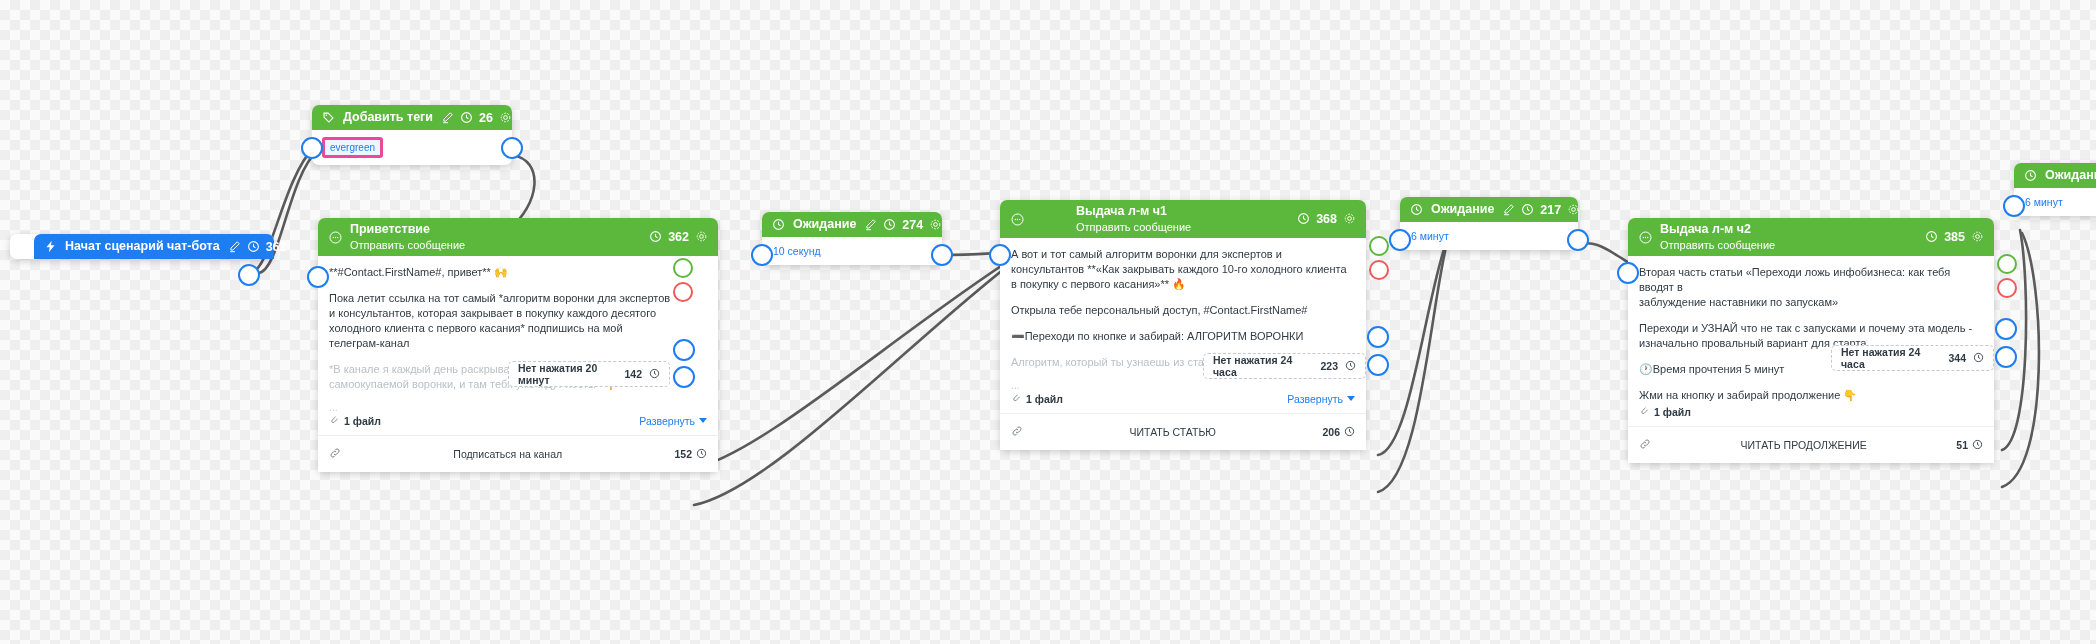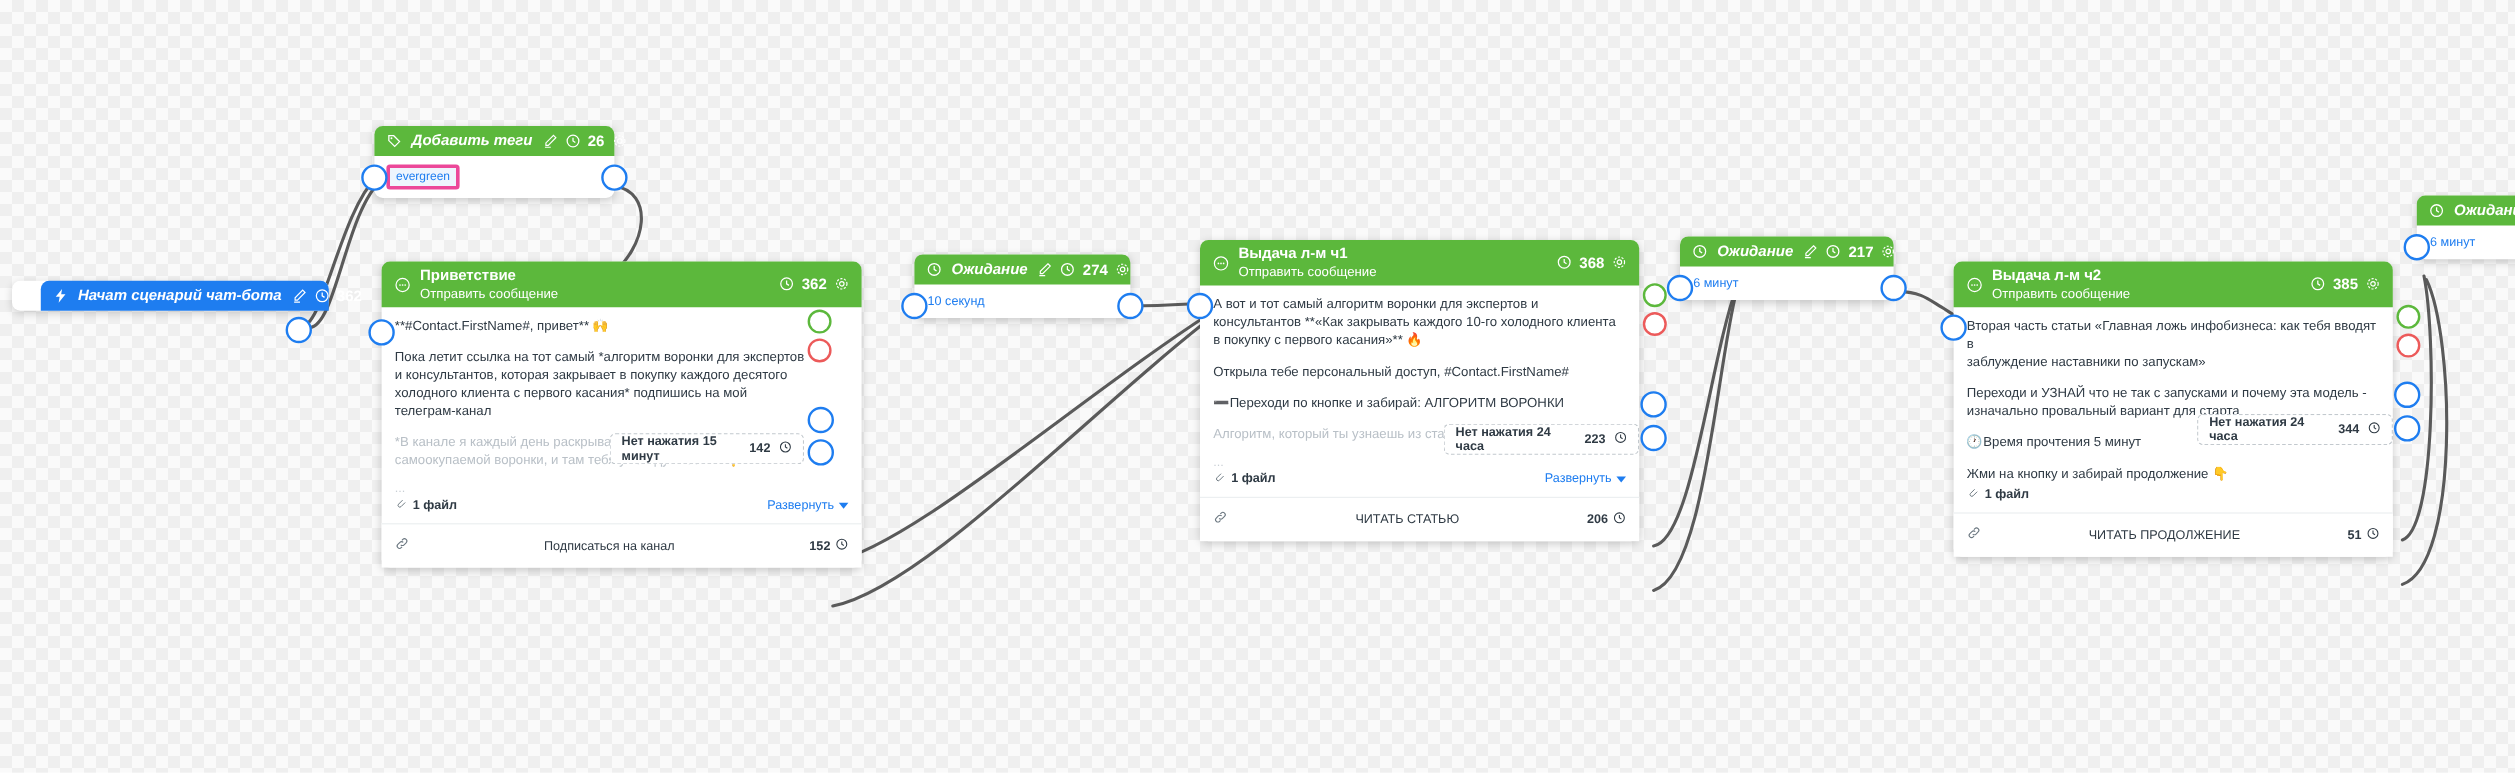--- a/index.html
+++ b/index.html
@@ -34,21 +34,21 @@
     border-radius: 7px 7px 0 0;
     padding: 6px 10px;
     box-sizing: border-box;
   }
   .node-head.blue { background: #1e7df0; }
   .head-icon { width:15px; height:15px; flex:0 0 15px; margin-right:7px; display:flex; align-items:center; justify-content:center; }
   .head-icon svg { display:block; }
   .head-titles { flex:1 1 auto; min-width:0; }
   .head-title { font-size: 12.5px; font-weight: 700; line-height: 15px; white-space: nowrap; }
   .head-sub { font-size: 11px; font-weight: 400; line-height: 14px; margin-top:1px; white-space:nowrap; }
-  .head-title-inline { font-size: 12.5px; font-weight:700; line-height:17px; white-space:nowrap;font-style:italic; }
+  .head-title-inline { font-size: 12.5px; font-weight:700; line-height:17px; white-space:nowrap; }
   .head-right { display:flex; align-items:flex-start; gap:6px; flex:0 0 auto; margin-left:8px; }
   .head-right .num { font-size: 12.5px; font-weight: 700; }
   .ic { width:13px; height:13px; display:inline-block; }
   .ic svg { display:block; }
 
   .node-body { padding: 9px 11px 8px 11px; }
   .msg-p {
     font-size: 11px;
     line-height: 15px;
     color: #2f3a44;
@@ -278,21 +278,21 @@
         <span>152</span>
         <span>
           <svg viewBox="0 0 16 16" width="11" height="11">
               <circle cx="8" cy="8" r="6" fill="none" stroke="#2f3a44" stroke-width="1.3"></circle>
               <path d="M8 4.6V8l2.4 1.6" stroke="#2f3a44" stroke-width="1.3" fill="none"></path>
             </svg>
         </span>
       </span>
     </div>
     <div class="nopress" style="left:190px; top:143px; width:162px; height:26px;">
-      <span style="flex:1 1 auto;">Нет нажатия 15 минут</span>
+      <span style="flex:1 1 auto;">Нет нажатия 20 минут</span>
       <span>142</span>
       <span>
         <svg viewBox="0 0 16 16" width="11" height="11">
             <circle cx="8" cy="8" r="6" fill="none" stroke="#2f3a44" stroke-width="1.3"></circle>
             <path d="M8 4.6V8l2.4 1.6" stroke="#2f3a44" stroke-width="1.3" fill="none"></path>
           </svg>
       </span>
     </div>
     <div class="port" style="left:-11px; top:48px;"></div>
     <div class="port green small" style="left:355px; top:40px;"></div>
@@ -331,21 +331,21 @@
             </svg>
         </span>
       </span>
     </div>
     <div class="wait-body">10 секунд</div>
     <div class="port" style="left:-11px; top:32px;"></div>
     <div class="port" style="left:169px; top:32px;"></div>
   </div>
 
   <div class="node" style="left:1000px; top:200px; width:366px;">
-    <div class="node-head" style="height:38px;">
+    <div class="node-head" style="height:38px;gap:44px;">
       <span class="head-icon">
         <svg viewBox="0 0 18 18" width="15" height="15">
             <circle cx="9" cy="9" r="6.6" fill="none" stroke="#fff" stroke-width="1.2"></circle>
             <circle cx="6.4" cy="9" r=".85" fill="#fff"></circle>
             <circle cx="9" cy="9" r=".85" fill="#fff"></circle>
             <circle cx="11.6" cy="9" r=".85" fill="#fff"></circle>
           </svg>
       </span>
       <span class="head-titles">
         <div class="head-title">Выдача л-м ч1</div>
@@ -485,21 +485,21 @@
         <span class="num">385</span>
         <span class="ic">
           <svg viewBox="0 0 16 16" width="13" height="13">
               <circle cx="8" cy="8" r="2.3" fill="none" stroke="#fff" stroke-width="1.2"></circle>
               <circle cx="8" cy="8" r="5.3" fill="none" stroke="#fff" stroke-width="1.2" stroke-dasharray="2.2 1.6"></circle>
             </svg>
         </span>
       </span>
     </div>
     <div class="node-body">
-      <p class="msg-p">Вторая часть статьи «Главная ложь инфобизнеса: как тебя вводят в
+      <p class="msg-p">Вторая часть статьи «Переходи ложь инфобизнеса: как тебя вводят в
 заблуждение наставники по запускам»</p>
       <p class="msg-p">Переходи и УЗНАЙ что не так с запусками и почему эта модель -
 изначально провальный вариант для старта</p>
       <p class="msg-p">🕐Время прочтения 5 минут</p>
       <p class="msg-p last">Жми на кнопку и забирай продолжение 👇</p>
       <div class="body-foot" style="justify-content:flex-start;">
         <span class="file-chip">
           <span class="clip">
             <svg viewBox="0 0 16 16" width="11" height="11">
                 <path d="M11.5 6 6.6 10.9a2.1 2.1 0 0 0 3 3l5.0-5.0" fill="none" stroke="#6b7780" stroke-width="1.2" transform="translate(-2,-2)"></path>

